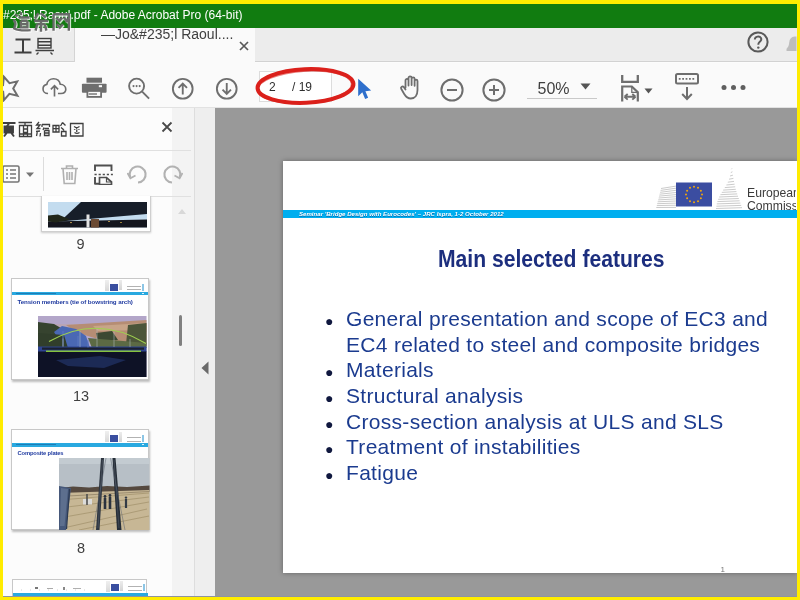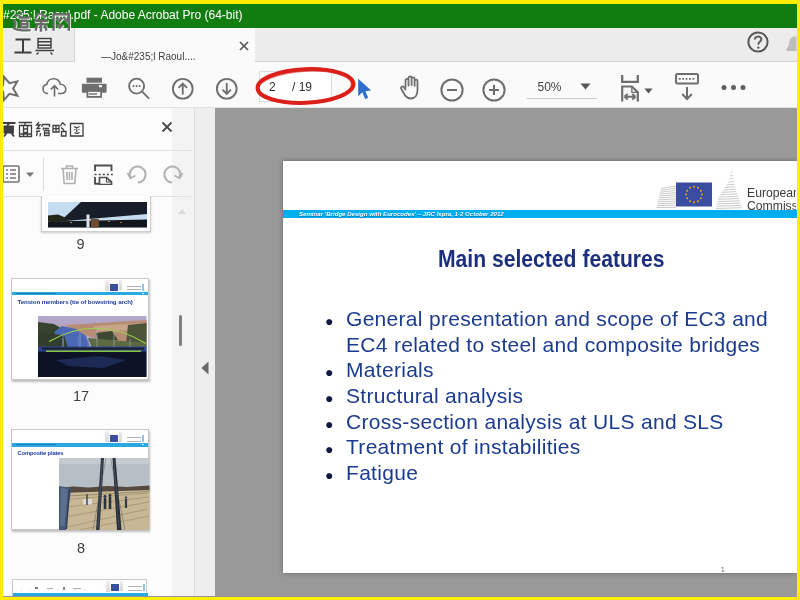--- a/index.html
+++ b/index.html
@@ -19,21 +19,21 @@
   #docarea{left:212px;top:0;right:0;height:100%;background:#999999;overflow:hidden;}
   #page{position:absolute;left:68px;top:52.5px;width:513.5px;height:412.5px;background:#ffffff;box-shadow:0 0 5px rgba(0,0,0,0.35);}
 </style></head>
 <body>
 <div id="win">
   <div class="abs" id="titlebar"></div>
   <div class="abs" id="titletext">#235;l Raoul.pdf - Adobe Acrobat Pro (64-bit)</div>
   <div class="abs" id="tabbar"></div>
   <div class="abs" id="activetab"></div>
   <div class="abs" style="left:71px;top:24.5px;width:1px;height:34px;background:#d4d4d4;"></div>
-  <div class="abs" id="tablabel" style="left:98px;top:47px;font-size:10px;color:#404040;">—Jo&amp;#235;l Raoul....</div>
+  <div class="abs" id="tablabel" style="left:98px;top:22px;font-size:14px;color:#404040;">—Jo&amp;#235;l Raoul....</div>
   
   <svg class="abs" style="left:11px;top:33px" width="42" height="18" viewBox="0 0 42 18" fill="none" stroke="#3f3f3f" stroke-width="2">
     <path d="M1.5 2.5 H16.5 M9 2.5 V15 M0.5 15.5 H17.5"></path>
     <g stroke-width="1.4">
       <rect x="24" y="1.5" width="13" height="9.5"></rect>
       <path d="M24 4.8 H37 M24 8.2 H37 M21.5 13.5 H40 M24.5 15.5 l-2 2 M36.5 15.5 l2 2"></path>
     </g>
   </svg>
   
   <svg class="abs" style="left:235.5px;top:37px" width="10" height="10" viewBox="0 0 10 10" stroke="#595959" stroke-width="1.7">
@@ -106,21 +106,21 @@
     <path d="M7.5 13.5 V6.5 C7.5 4.4 10.5 4.4 10.5 6.5 V11.5 V4 C10.5 1.9 13.6 1.9 13.6 4 V11 V4.8 C13.6 2.8 16.6 2.8 16.6 4.8 V11.8 V7 C16.6 5.2 19.5 5.2 19.5 7 V16 C19.5 21 17 24.5 12.8 24.5 C9.5 24.5 8 23 6.2 20 L3.2 14.8 C2.2 13 4.6 11.6 5.9 13.2 L7.5 15.5"></path>
   </svg>
   <svg class="abs" style="left:434.5px;top:72.5px" width="28" height="28" viewBox="0 0 28 28" fill="none" stroke="#6e6e6e" stroke-width="2">
       <circle cx="14" cy="14" r="10.6"></circle>
       <path d="M9 14 H19"></path>
     </svg>
   <svg class="abs" style="left:476.5px;top:72.5px" width="28" height="28" viewBox="0 0 28 28" fill="none" stroke="#6e6e6e" stroke-width="2">
       <circle cx="14" cy="14" r="10.6"></circle>
       <path d="M9 14 H19 M14 9 V19"></path>
     </svg>
-  <div class="abs" style="left:534.5px;top:76px;font-size:12px;color:#3f3f3f;text-align:center;">50%</div>
+  <div class="abs" style="left:534.5px;top:76px;font-size:16px;color:#3f3f3f;text-align:center;">50%</div>
   <svg class="abs" style="left:577px;top:79.5px" width="11" height="7" viewBox="0 0 11 7">
       <path d="M0.5 0.5 L10.5 0.5 L5.5 6.5 Z" fill="#555"></path>
     </svg>
   <div class="abs" style="left:524px;top:94px;width:70px;height:1px;background:#c9c9c9;"></div>
   
   <svg class="abs" style="left:617px;top:71px" width="21" height="27" viewBox="0 0 21 27" fill="none" stroke="#6e6e6e" stroke-width="2.3">
     <path d="M2.2 0 V6.8 H17.8 V0"></path>
     <path d="M2.2 26.5 V11.5 H11.8 L17.8 17.3 V26.5" stroke-width="2.2"></path>
     <path d="M11.8 11.5 V17.3 H17.8" stroke-width="1.3"></path>
     <path d="M4.5 21.8 H15.5 M4.5 21.8 l3.2 -2.8 M4.5 21.8 l3.2 2.8 M15.5 21.8 l-3.2 -2.8 M15.5 21.8 l-3.2 2.8" stroke-width="1.9"></path>
@@ -241,21 +241,21 @@
         <polygon points="0,30.5 108.5,30.5 108.5,36 0,36" fill="#2e4490"></polygon>
         <rect x="0" y="35.5" width="108.5" height="25.5" fill="#0e1226"></rect>
         <polygon points="18,44 62,40 88,44 66,52 30,50" fill="#1c2a55"></polygon>
         <path d="M25 15 V30 M40 20 V30 M50 24 V33" stroke="#5a76c0" stroke-width="1" fill="none"></path>
         <path d="M11 25.5 Q59 -2 108 27.5" fill="none" stroke="#9fd050" stroke-width="1.1"></path>
         <path d="M4 32.7 H106" stroke="#1a2030" stroke-width="2.2"></path>
         <path d="M8 35.3 H103" stroke="#86c23e" stroke-width="1.5"></path>
         <path d="M25 22.5 V31 M42 15 V31 M59 13 V31 M76 15.5 V31 M92 23 V31" stroke="#b8c4ce" stroke-width="0.5" fill="none"></path>
       </svg>
     </div>
-    <div class="abs" style="left:64px;top:279.5px;width:28px;text-align:center;font-size:14.5px;color:#404040;">17</div>
+    <div class="abs" style="left:64px;top:279.5px;width:28px;text-align:center;font-size:14.5px;color:#404040;">13</div>
 
     <div class="abs" style="left:8px;top:321px;width:137.5px;height:101px;background:#fff;border:1px solid #c8c8c8;box-sizing:border-box;box-shadow:0.5px 1.5px 2px rgba(0,0,0,0.25);">
       <div class="abs" style="left:93px;top:1px;width:4px;height:11px;background:linear-gradient(180deg,#f0f0f0,#d8d8d8);"></div>
       <div class="abs" style="left:97.5px;top:5.3px;width:8.6px;height:6.8px;background:#3A4FA0;"></div>
       <div class="abs" style="left:106.5px;top:1.5px;width:3.5px;height:10px;background:linear-gradient(180deg,#ededed,#d4d4d4);"></div>
       <div class="abs" style="left:114.5px;top:7px;width:14px;height:1.3px;background:#b2b2b2;"></div>
       <div class="abs" style="left:114.5px;top:10.7px;width:14px;height:1.3px;background:#b2b2b2;"></div>
       <div class="abs" style="left:129.5px;top:5.3px;width:2.5px;height:6.8px;background:#8cc6e6;"></div>
       <div class="abs" style="left:0;top:13px;width:136px;height:3.5px;background:#29A9E0;"></div>
       <div class="abs" style="left:4px;top:14px;width:40px;height:1.4px;background:rgba(15,60,120,0.4);"></div>

